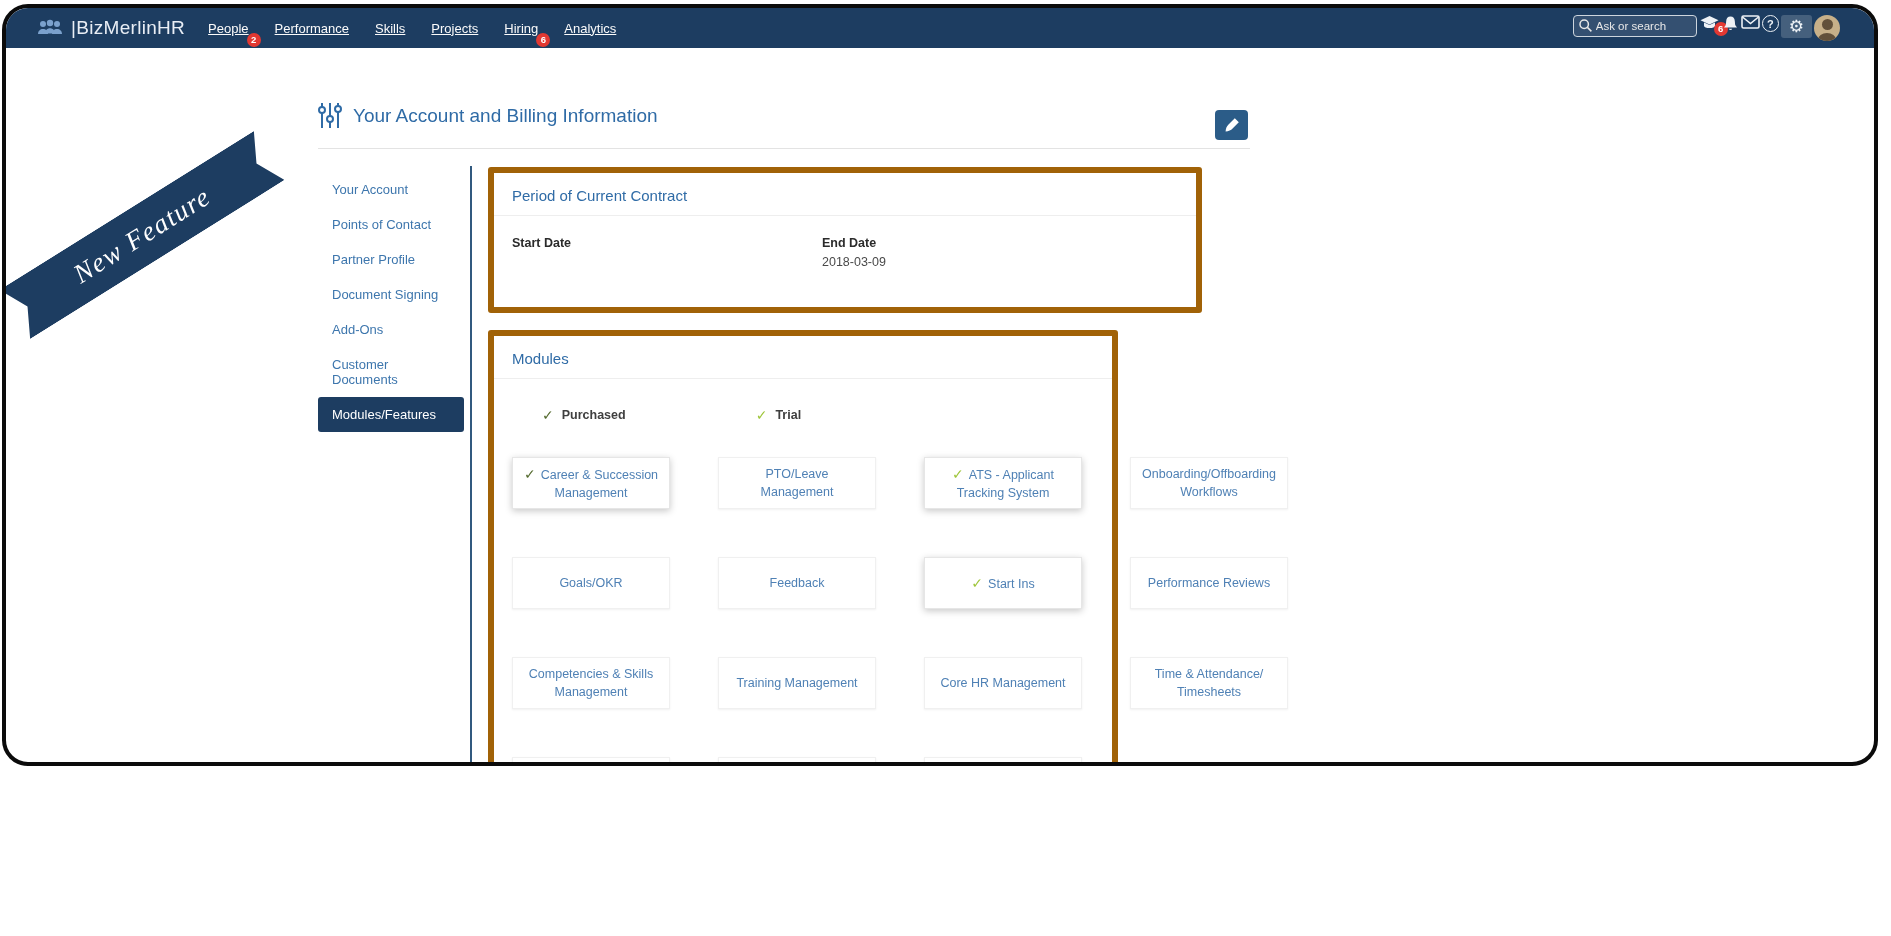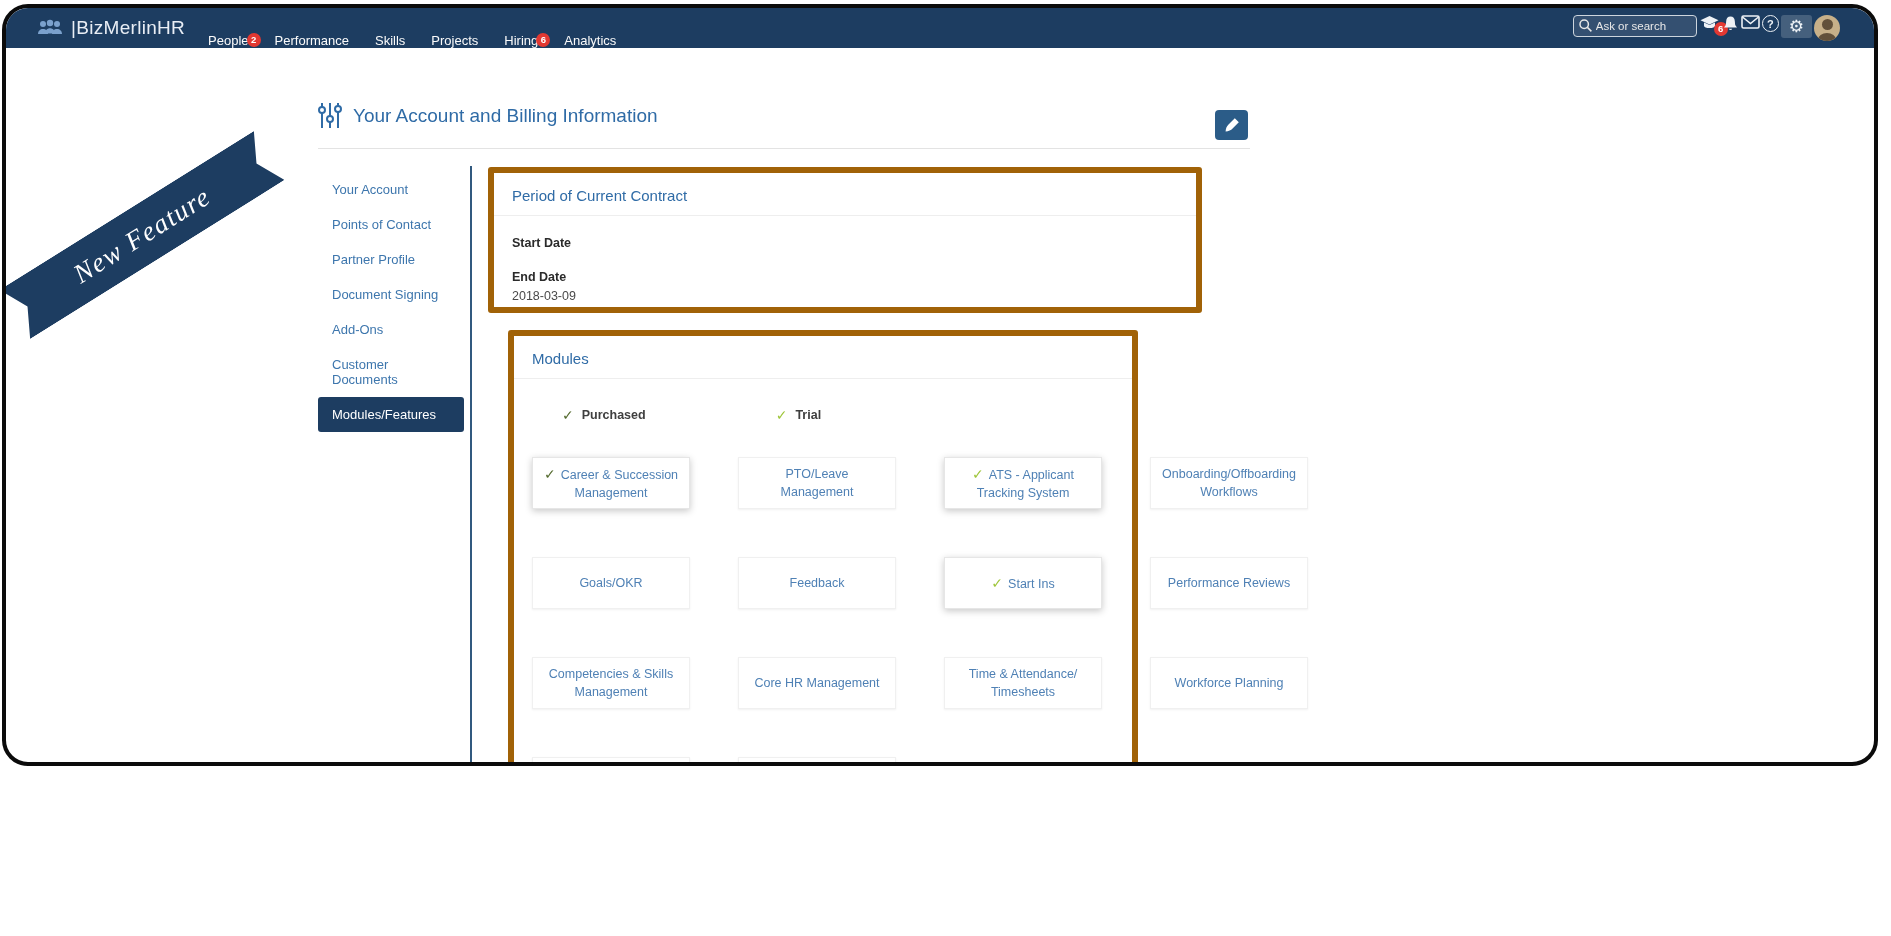--- a/index.html
+++ b/index.html
@@ -5,21 +5,21 @@
   * { margin:0; padding:0; box-sizing:border-box; }
   html,body { width:1891px; height:936px; background:#ffffff; font-family:"Liberation Sans", sans-serif; overflow:hidden; }
 
   .frame { position:absolute; left:2px; top:4px; width:1876px; height:762px; border:4px solid #0b0b0b; border-radius:26px; overflow:hidden; background:#fff; }
 
   
   .navbar { height:40px; background:#1d3d61; display:flex; align-items:center; padding:0 30px; position:relative; z-index:10; }
   .brand { display:flex; align-items:center; gap:7px; color:#e9eef5; font-size:19px; letter-spacing:.3px; cursor:pointer; white-space:nowrap; }
   .brand svg { fill:#7ba1cd; }
   .nav-links { display:flex; align-items:stretch; margin-left:10px; height:40px; }
-  .nav-item { position:relative; color:#fbfbfb; font-size:13px; padding:0 13px; display:flex; align-items:flex-end; cursor:pointer; }
+  .nav-item { position:relative; color:#fbfbfb; font-size:13px; padding:0 13px; display:flex; align-items:center; cursor:pointer;text-decoration:underline; }
   .badge { position:absolute; background:#e23832; color:#fff; font-size:9.5px; font-weight:bold; min-width:14px; height:14px; border-radius:7px; display:flex; align-items:center; justify-content:center; padding:0 3px; line-height:1; }
   .nav-item .badge { right:1px; bottom:1px; }
   .nav-right { margin-left:auto; display:flex; align-items:flex-start; gap:2px; padding-right:4px; }
   .search-box { position:relative; width:124px; height:22px; }
   .search-box input { width:100%; height:100%; background:rgba(255,255,255,.1); border:1px solid #cdd5dd; border-radius:4px; color:#fff; font-size:11.5px; padding:0 6px 0 22px; outline:none; font-family:inherit; }
   .search-box input::placeholder { color:#e8e8e8; }
   .search-icon { position:absolute; left:5px; top:3px; }
   .icon-btn { position:relative; display:flex; align-items:center; justify-content:center; cursor:pointer; }
   .cap-badge { right:-8px; bottom:-5px; }
   .gear-wrap { background:rgba(255,255,255,.18); border-radius:3px; padding:3px 8px; font-size:17px; color:#eef2f6; line-height:1; }
@@ -36,24 +36,24 @@
   .brush-btn { position:absolute; left:1209px; top:62px; width:33px; height:30px; background:#2b5c88; border:none; border-radius:4px; display:flex; align-items:center; justify-content:center; cursor:pointer; }
 
   .sidebar { position:absolute; left:312px; top:124px; width:146px; }
   .side-item { color:#3d76ad; font-size:13px; padding:10px 14px; cursor:pointer; border-radius:3px; }
   .side-item.active { background:#1d3d61; color:#fff; }
 
   .divider { position:absolute; left:464px; top:118px; width:2px; height:634px; background:#31597f; }
 
   .card { position:absolute; background:#fff; border:6px solid #a16207; border-radius:3px; }
   .card-contract { left:482px; top:119px; width:714px; height:146px; }
-  .card-modules { left:482px; top:282px; width:630px; height:500px;margin-left:20px; }
+  .card-modules { left:482px; top:282px; width:630px; height:500px; }
   .card-title { padding:14px 18px 11px; color:#2f6ba6; font-size:15px; border-bottom:1px solid #eeeeee; }
   .card-body { padding:20px 18px; }
-  .fields { display:flex;flex-direction:column; }
+  .fields { display:flex; }
   .field { width:310px; }
   .field-label { font-size:12.5px; font-weight:bold; color:#2b2b2b; margin-bottom:5px; }
   .field-value { font-size:12.5px; color:#4a4a4a; min-height:15px; }
 
   .legend { display:flex; gap:130px; padding-left:30px; margin-top:8px; }
   .legend-item { display:flex; align-items:center; gap:8px; font-size:12.5px; font-weight:bold; color:#3f3f3f; }
   .check { font-size:14px; font-weight:normal; }
   .check.purchased { color:#556b2f; }
   .check.trial { color:#9fc63b; }
 
@@ -234,20 +234,23 @@
             <span><span class="check trial">✓</span><span>Start Ins</span></span>
           </div>
           <div class="tile">
             <span>Performance Reviews</span>
           </div>
 
           <div class="tile">
             <span>Competencies &amp; Skills Management</span>
           </div>
           <div class="tile">
+            <span>Training Management</span>
+          </div>
+          <div class="tile">
             <span>Core HR Management</span>
           </div>
           <div class="tile">
             <span>Time &amp; Attendance/ Timesheets</span>
           </div>
 
           <div class="tile">
             <span>Workforce Planning</span>
           </div>
           <div class="tile">

